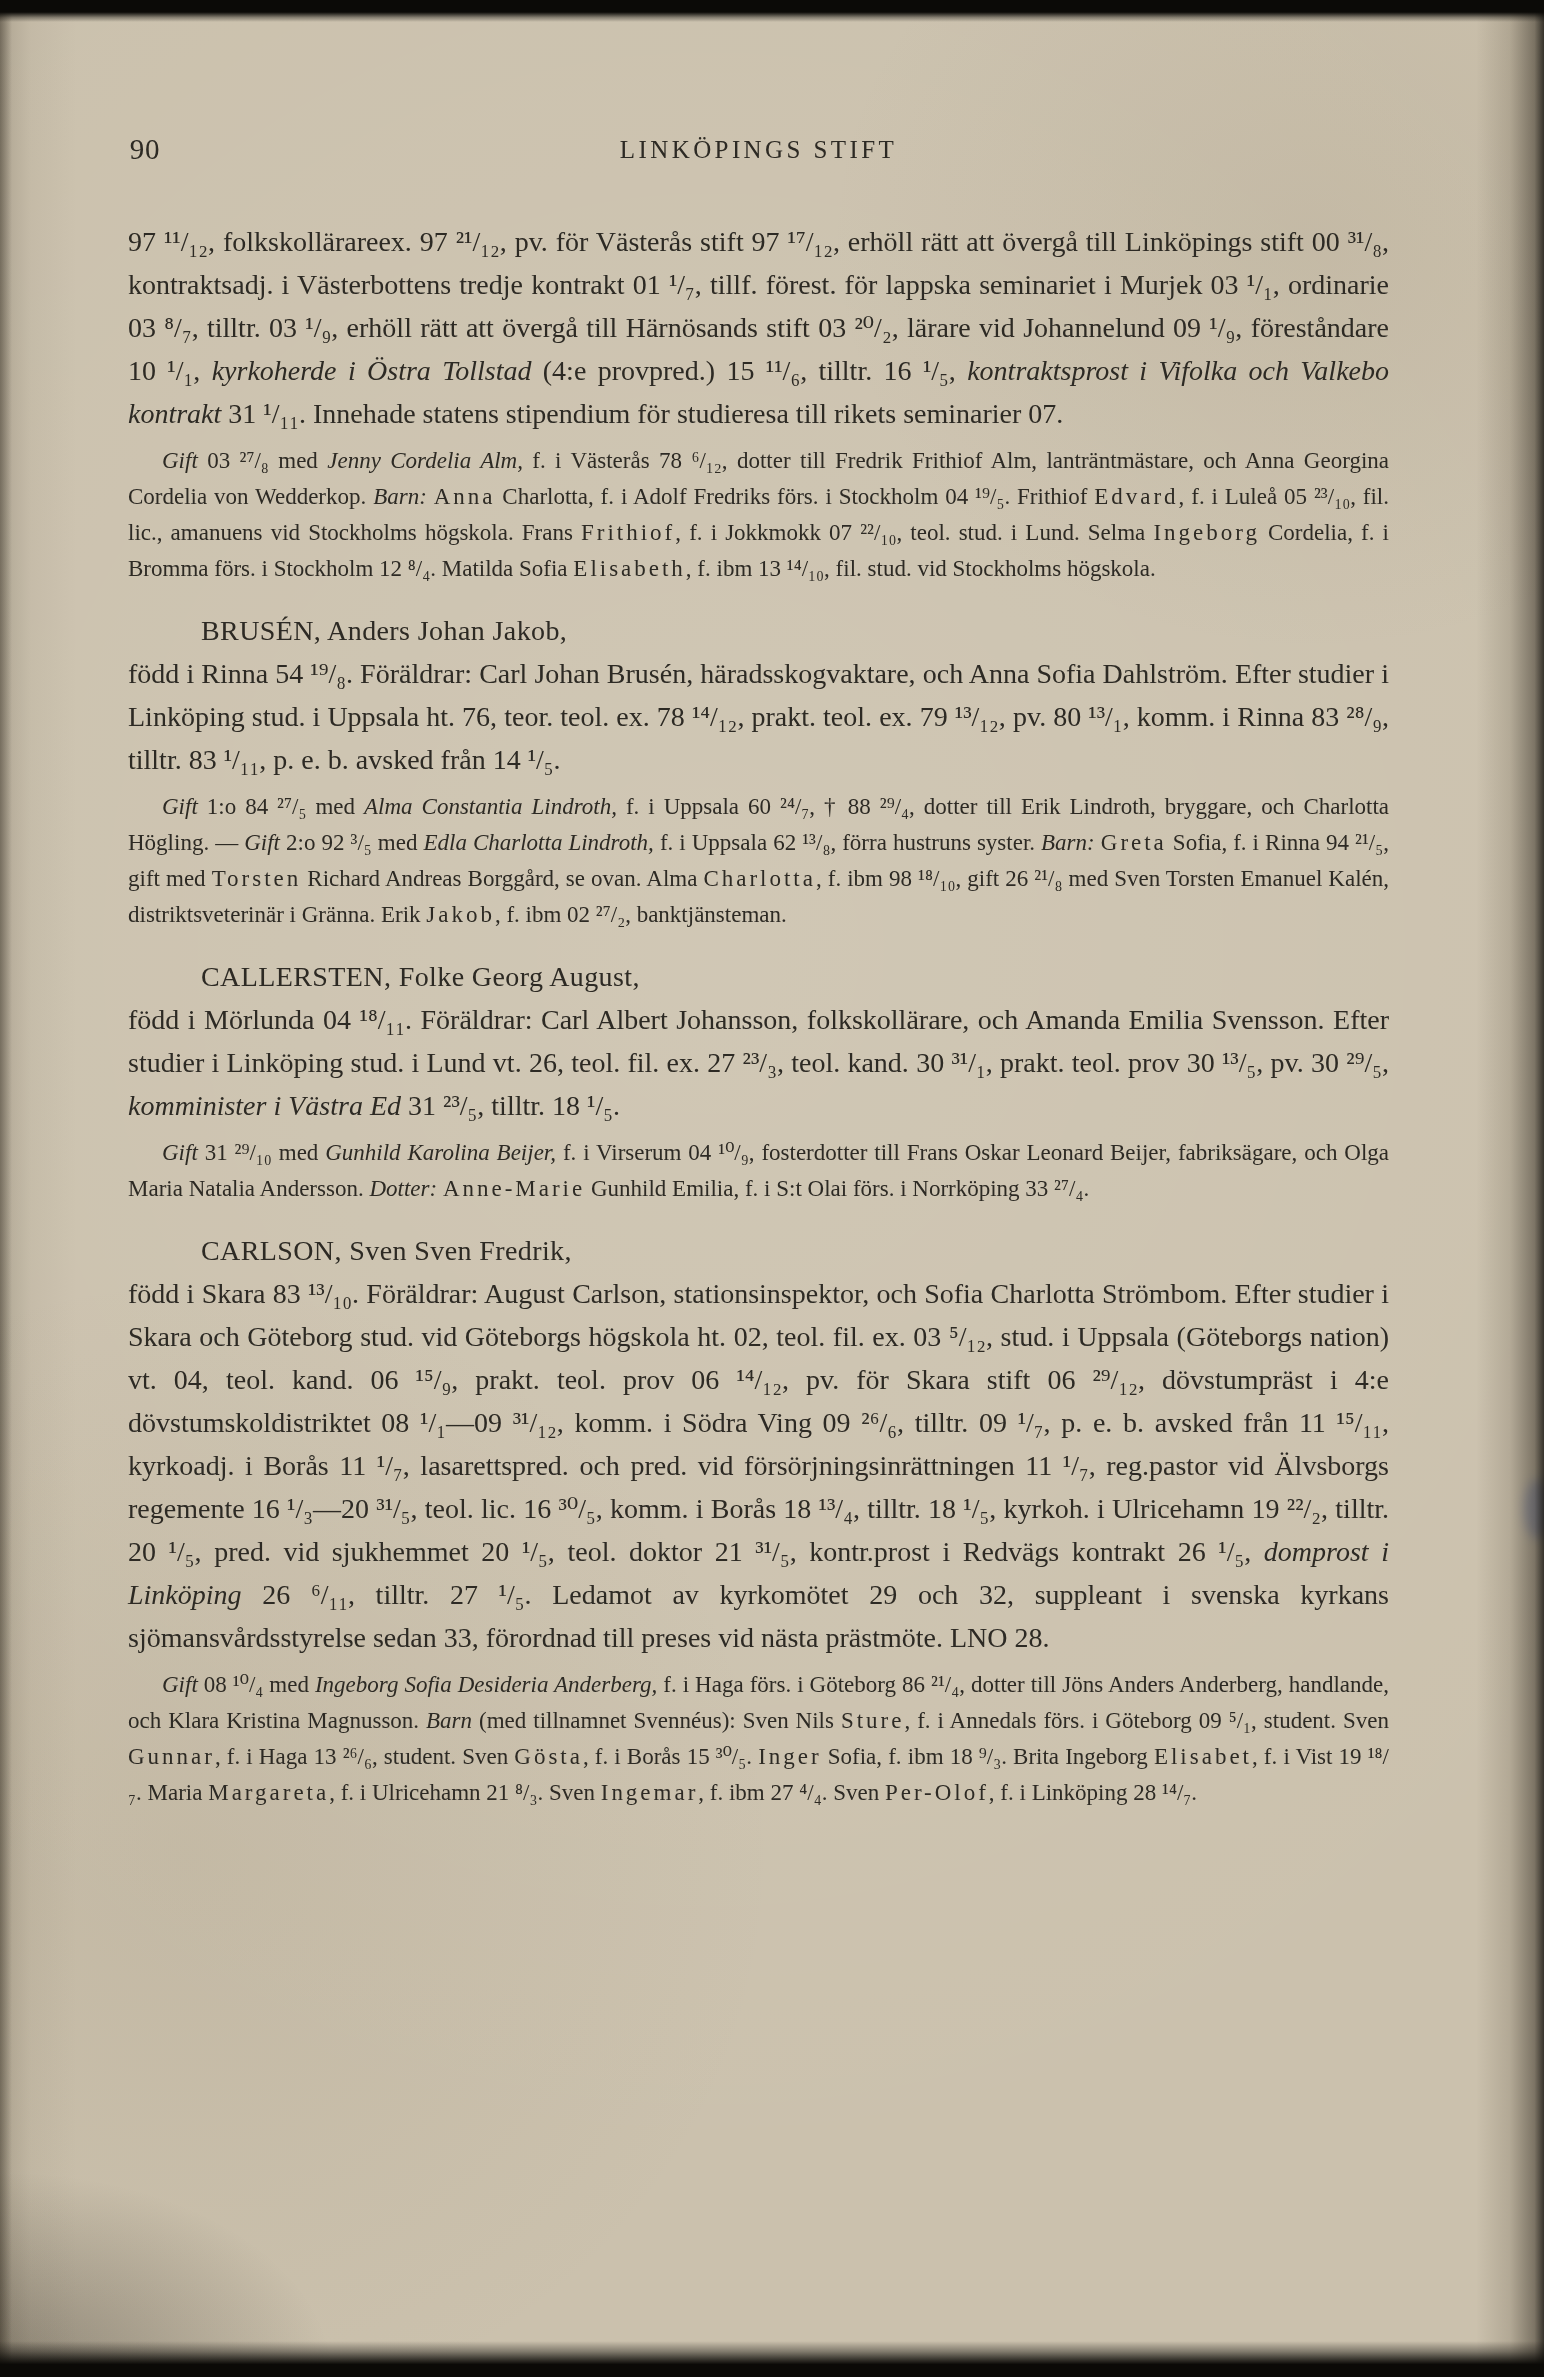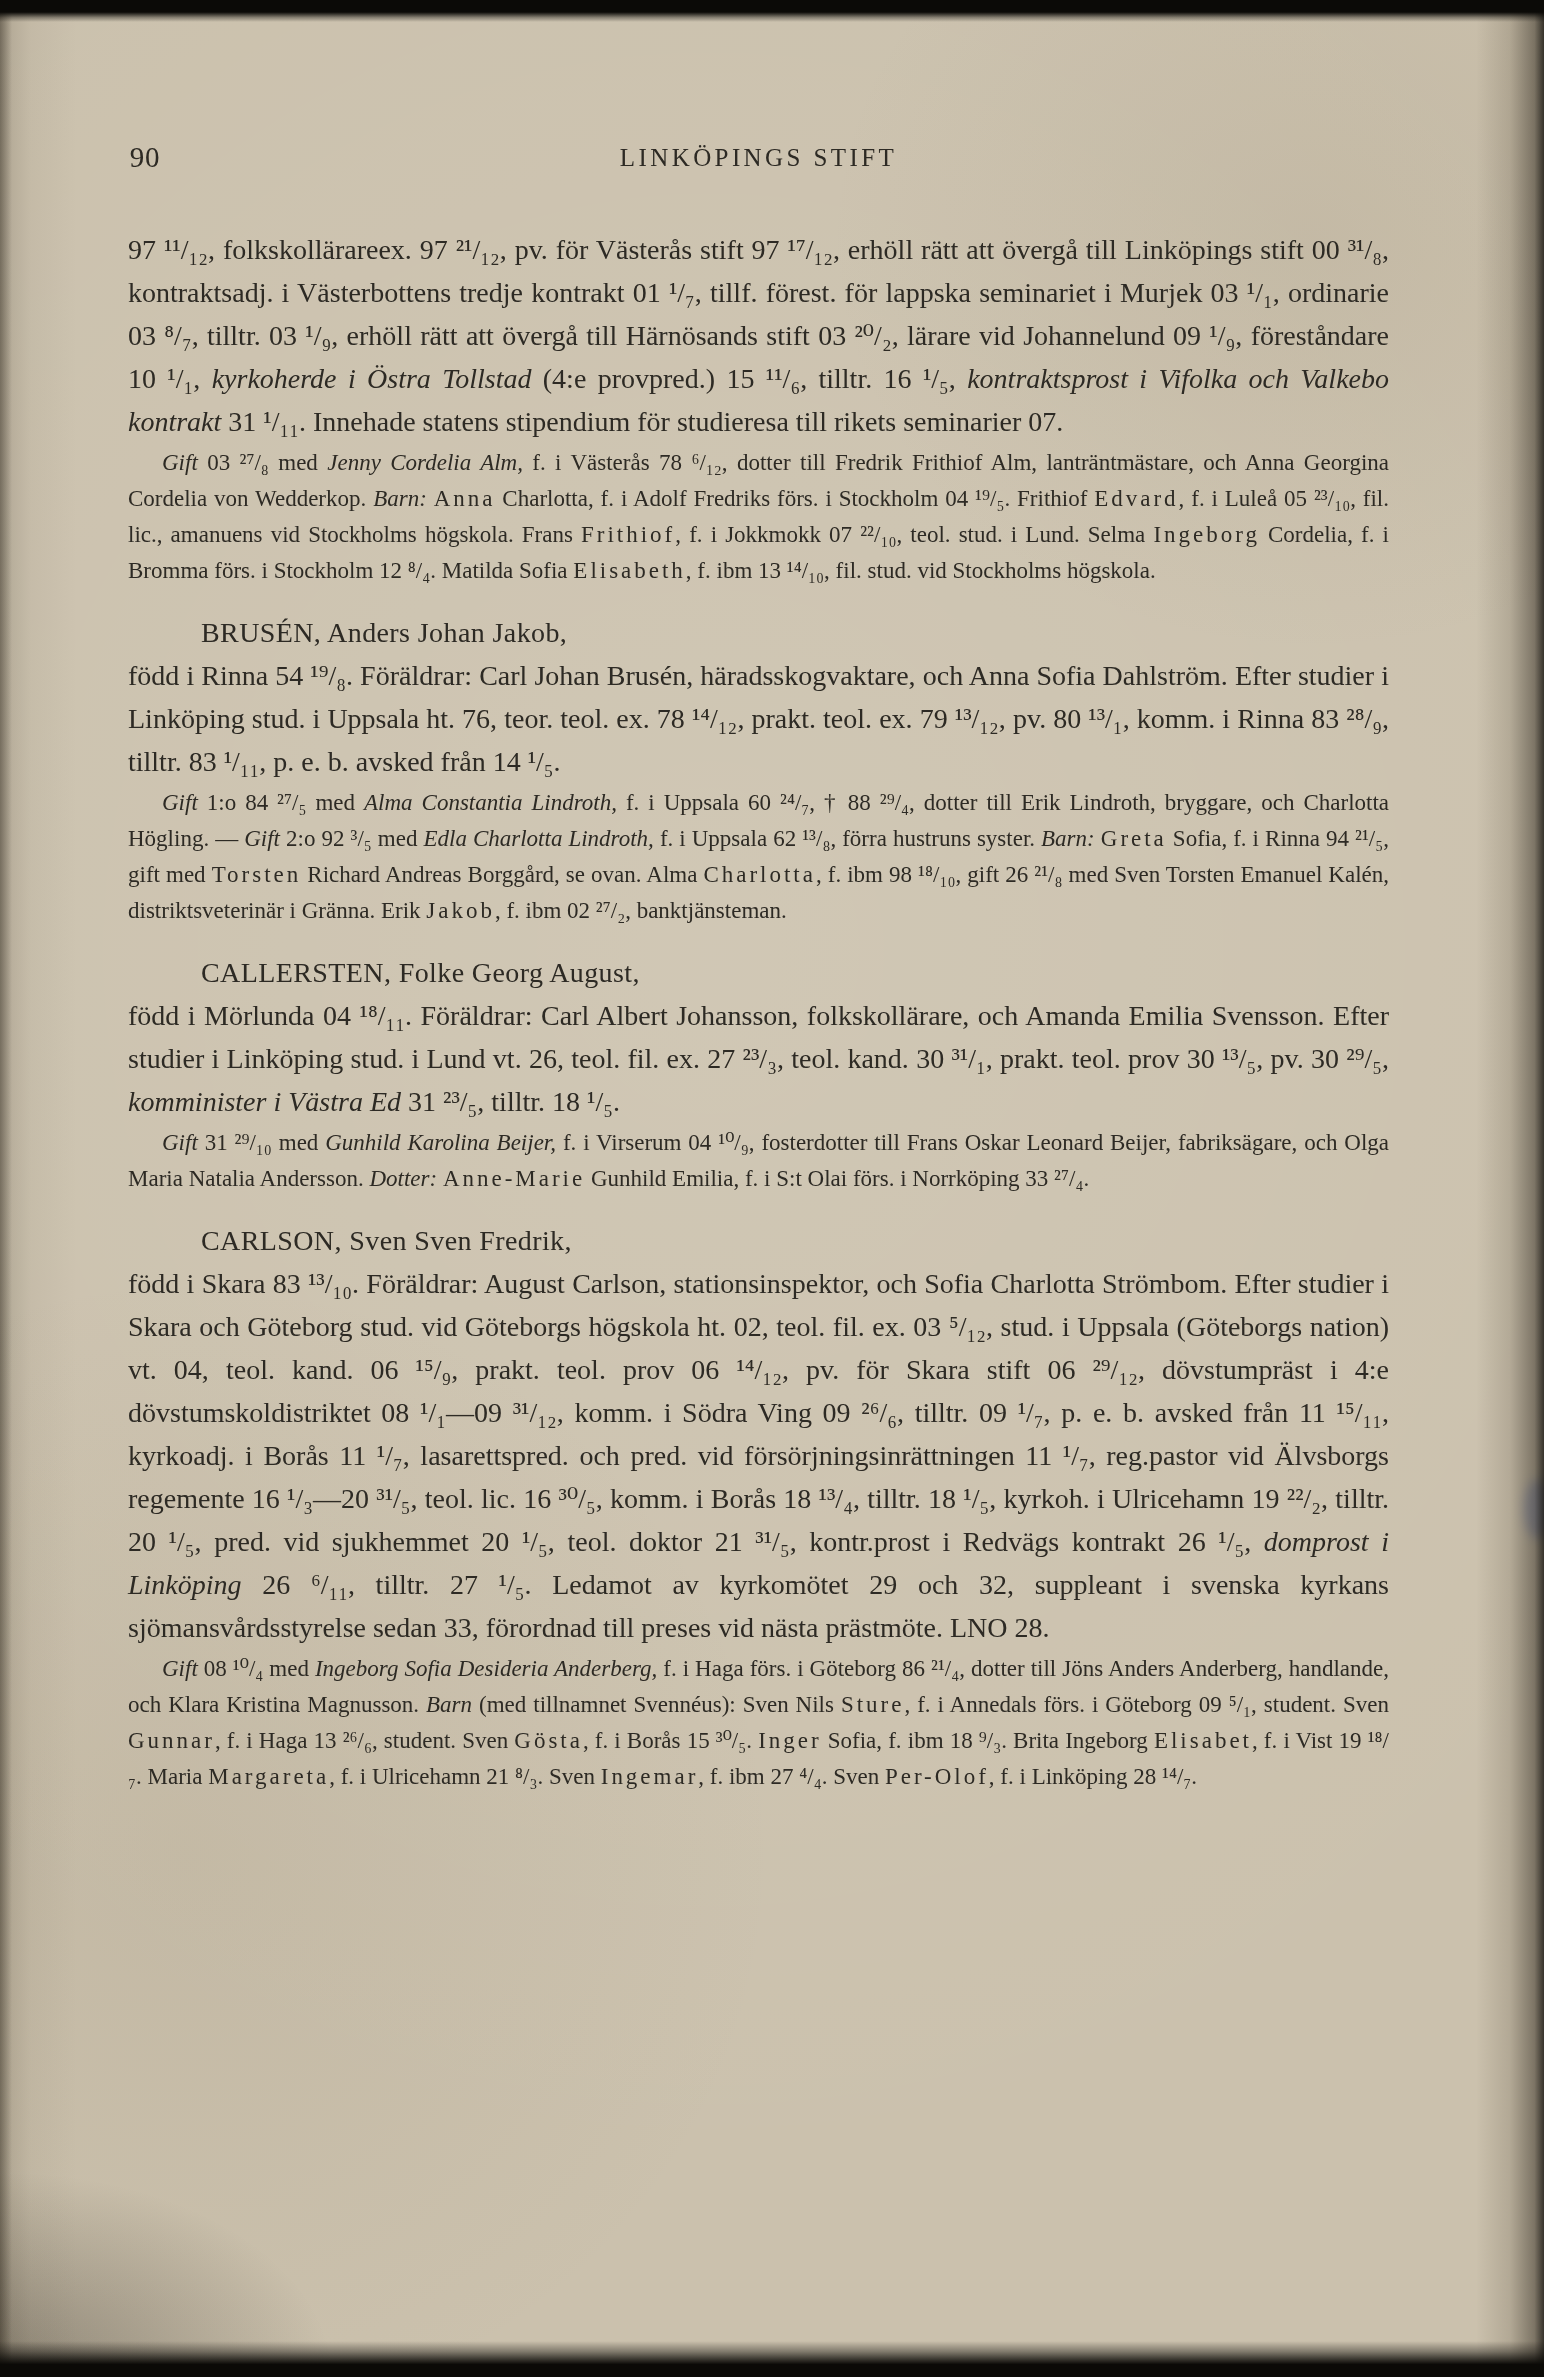--- a/index.html
+++ b/index.html
@@ -57,21 +57,21 @@
     width: 29px; height: 60px;
     background: var(--stamp_blue);
     opacity: 0.38;
     border-radius: 50%;
     filter: blur(5.1px);
   }
 
   
   .page-inner {
     position: absolute;
-    left: 128px; top: 141px;
+    left: 128px; top: 133px;
     width: 1261px;
   }
 
   .running-header { position: relative; height: 39px; margin-bottom: 48px; }
   .page-number {
     position: absolute; left: 1.7px; top: 0;
     font-size: 29px; letter-spacing: 0.9px;
   }
   .header-title {
     position: absolute; left: 0; right: 0; top: 2.6px;
@@ -82,21 +82,21 @@
   .para {
     font-size: 28px;
     line-height: 43px;
     text-align: justify;
   }
   .fine {
     font-size: 23px;
     line-height: 36px;
     text-align: justify;
     text-indent: 34px;
-    margin-top: 2px;
+    margin-top: 8px;
     margin-bottom: 3.4px;
   }
   .entry-heading {
     font-size: 28px;
     line-height: 43px;
     font-weight: normal;
     text-indent: 73px;
     margin-top: 22px;
     letter-spacing: 0.4px;
   }

